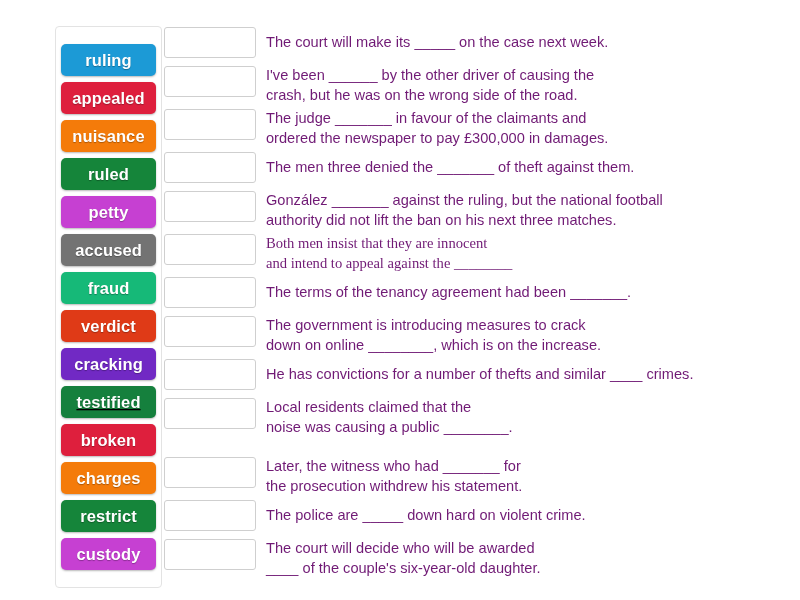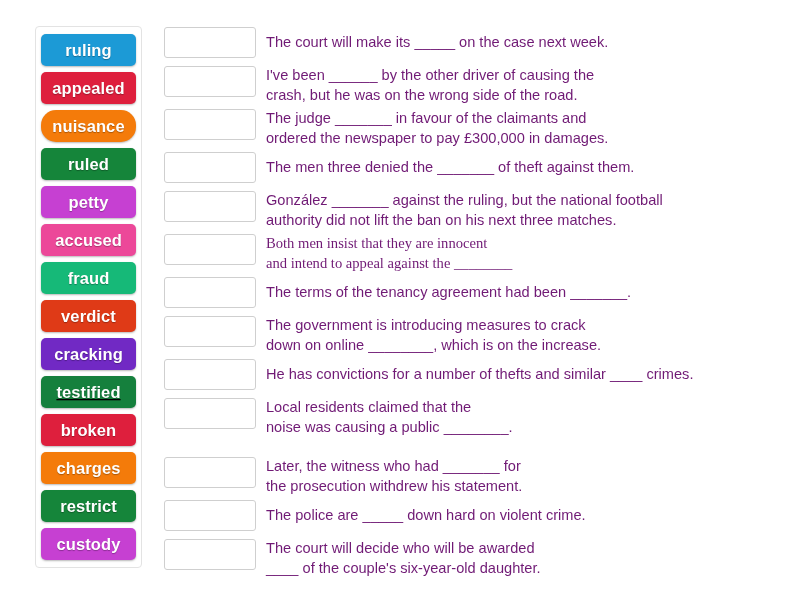--- a/index.html
+++ b/index.html
@@ -15,24 +15,24 @@
   #app {
     position: relative;
     width: 800px;
     height: 600px;
     background: #ffffff;
   }
 
   
   #tiles-panel {
     position: absolute;
-    left: 35px;
+    left: 55px;
     top: 26px;
     width: 107px;
-    padding: 7px 5px;
+    padding: 17px 5px;
     box-sizing: border-box;
     border: 1px solid #e3e3e3;
     border-radius: 4px;
     background: #ffffff;
   }
 
   .tile {
     height: 32px;
     margin-bottom: 6px;
     border-radius: 5px;
@@ -96,30 +96,30 @@
 
 <div id="app">
 
   <div id="tiles-panel">
       <div class="tile" style="background: rgb(28, 154, 214);">
         <span class="tile-label">ruling</span>
       </div>
       <div class="tile" style="background: rgb(222, 31, 61);">
         <span class="tile-label">appealed</span>
       </div>
-      <div class="tile" style="background: rgb(244, 123, 10); border-radius: 15px;">
+      <div class="tile" style="background: rgb(244, 123, 10);">
         <span class="tile-label">nuisance</span>
       </div>
       <div class="tile" style="background: rgb(21, 133, 58);">
         <span class="tile-label">ruled</span>
       </div>
       <div class="tile" style="background: rgb(198, 64, 210);">
         <span class="tile-label">petty</span>
       </div>
-      <div class="tile" style="background: #ec4899;">
+      <div class="tile" style="background: #737373;">
         <span class="tile-label">accused</span>
       </div>
       <div class="tile" style="background: rgb(22, 185, 120);">
         <span class="tile-label">fraud</span>
       </div>
       <div class="tile" style="background: rgb(223, 58, 23);">
         <span class="tile-label">verdict</span>
       </div>
       <div class="tile" style="background: rgb(113, 41, 196);">
         <span class="tile-label">cracking</span>

